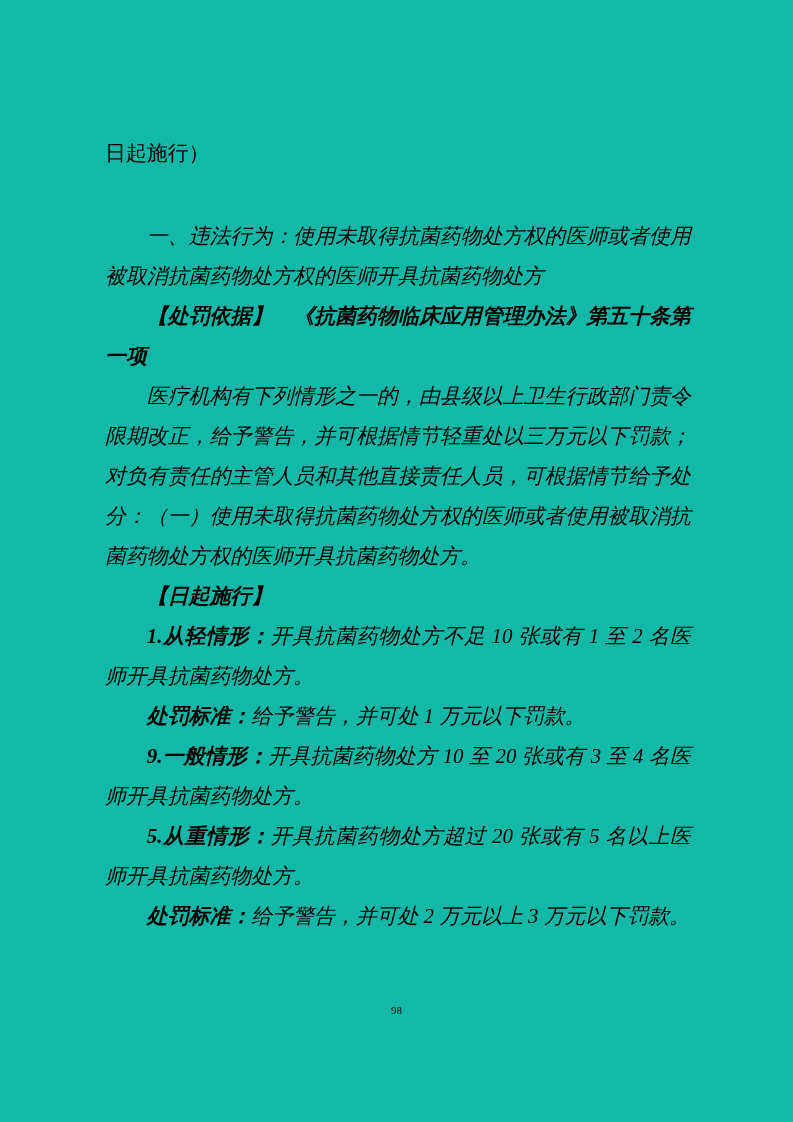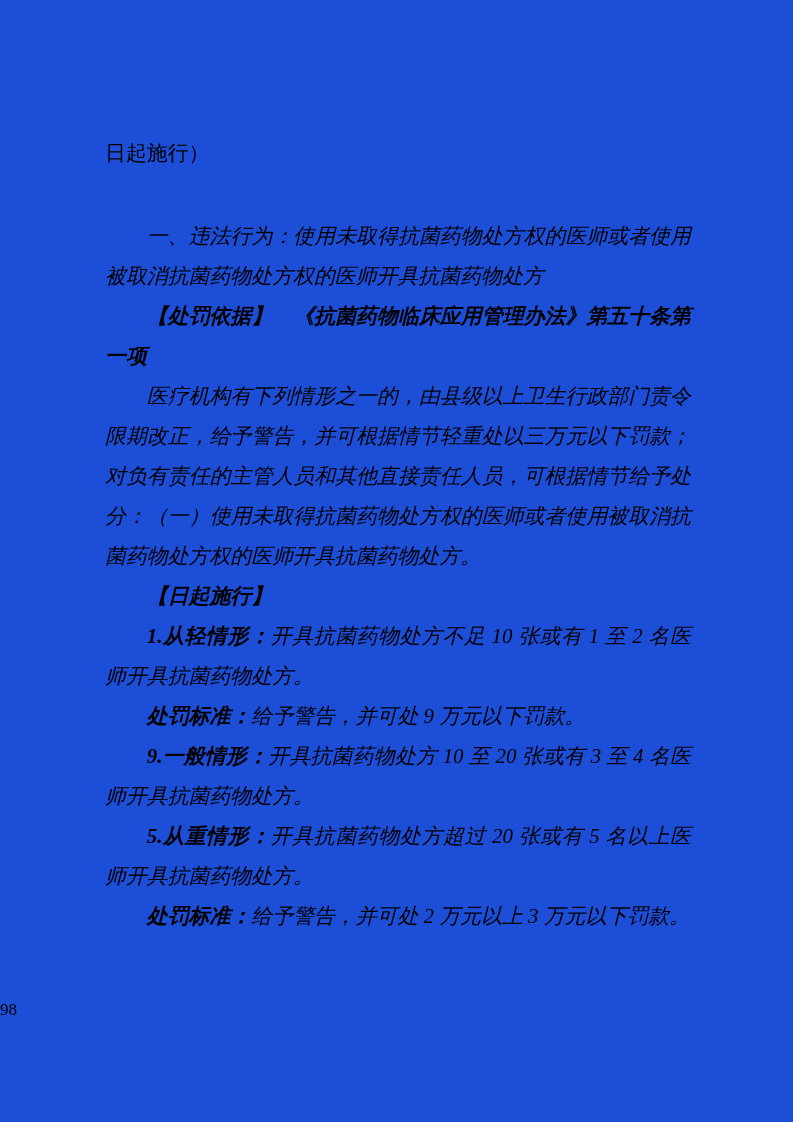--- a/index.html
+++ b/index.html
@@ -11,21 +11,21 @@
     width: 793px;
     height: 1122px;
     position: relative;
     font-family: "Liberation Serif", "DejaVu Serif", serif;
     color: #000000;
     overflow: hidden;
   }
   .page {
     position: absolute;
     inset: 0;
-    background: #1d4ed8;
+    background: #14b8a6;
   }
   .content {
     position: absolute;
     left: 105px;
     top: 133px;
     width: 586px;
     font-size: 20.9px;
     line-height: 40px;
     text-align: justify;
     letter-spacing: 0;
@@ -42,36 +42,36 @@
     margin-bottom: 43px;
   }
   .content strong {
     font-weight: 700;
   }
   .page-number {
     position: absolute;
     top: 1000px;
     left: 0;
     width: 100%;
-    text-align: left;
-    font-size: 17px;
+    text-align: center;
+    font-size: 11px;
     line-height: 20px;
     color: #000000;
   }
 </style>
 </head>
 <body>
 
 <div class="page">
   <div class="content">
       <p class="para gap-after"><span>日起施行）</span></p>
       <p class="para indent"><span>一、违法行为：使用未取得抗菌药物处方权的医师或者使用被取消抗菌药物处方权的医师开具抗菌药物处方</span></p>
       <p class="para indent"><strong>【处罚依据】　《抗菌药物临床应用管理办法》第五十条第一项</strong></p>
       <p class="para indent"><span>医疗机构有下列情形之一的，由县级以上卫生行政部门责令限期改正，给予警告，并可根据情节轻重处以三万元以下罚款；对负有责任的主管人员和其他直接责任人员，可根据情节给予处分：（一）使用未取得抗菌药物处方权的医师或者使用被取消抗菌药物处方权的医师开具抗菌药物处方。</span></p>
       <p class="para indent"><strong>【日起施行】</strong></p>
       <p class="para indent"><strong>1.从轻情形：</strong><span>开具抗菌药物处方不足 10 张或有 1 至 2 名医师开具抗菌药物处方。</span></p>
-      <p class="para indent"><strong>处罚标准：</strong><span>给予警告，并可处 9 万元以下罚款。</span></p>
+      <p class="para indent"><strong>处罚标准：</strong><span>给予警告，并可处 1 万元以下罚款。</span></p>
       <p class="para indent"><strong>9.一般情形：</strong><span>开具抗菌药物处方 10 至 20 张或有 3 至 4 名医师开具抗菌药物处方。</span></p>
       <p class="para indent"><strong>5.从重情形：</strong><span>开具抗菌药物处方超过 20 张或有 5 名以上医师开具抗菌药物处方。</span></p>
       <p class="para indent"><strong>处罚标准：</strong><span>给予警告，并可处 2 万元以上 3 万元以下罚款。</span></p>
     </div>
   <div class="page-number">98</div>
 </div>
 
 </body></html>

